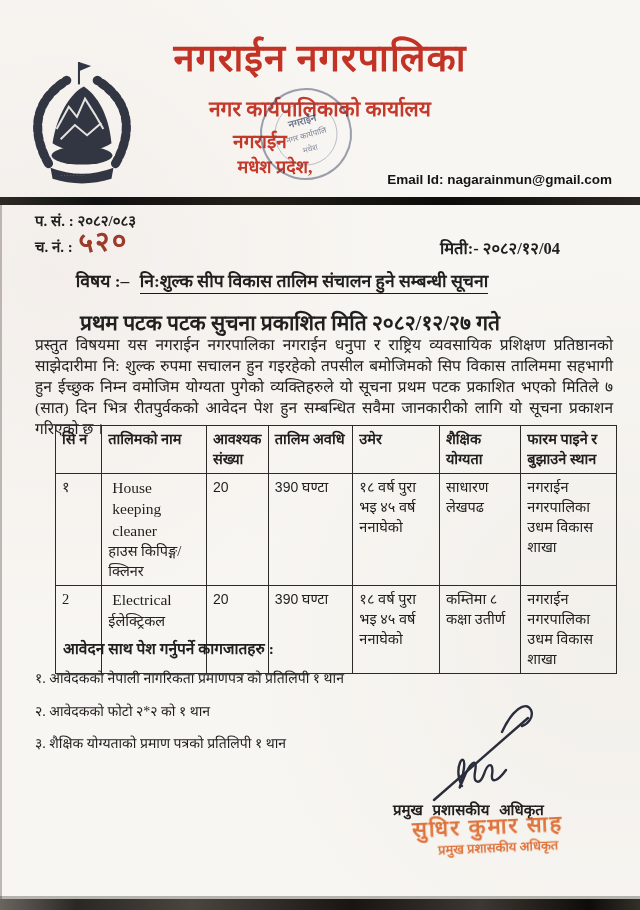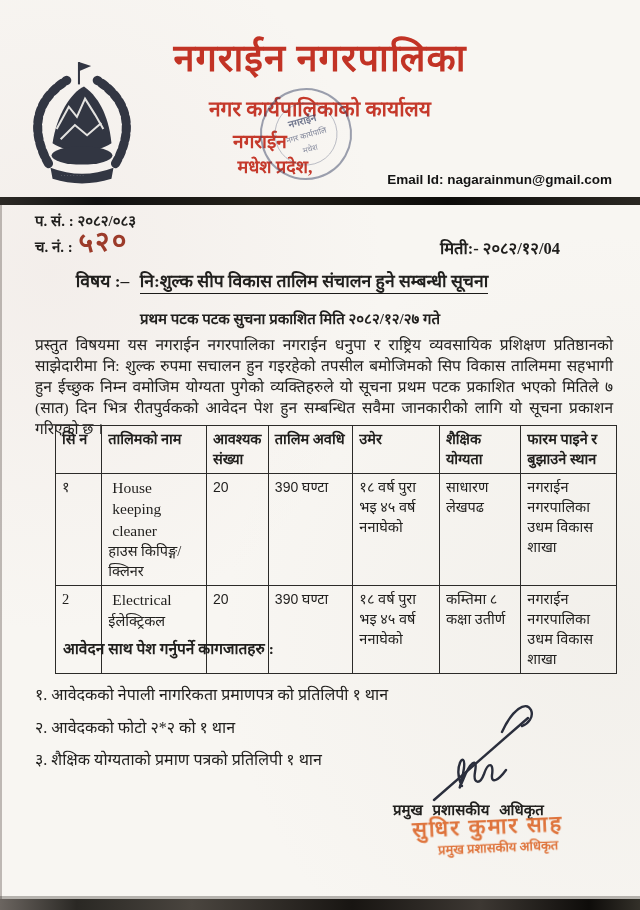--- a/index.html
+++ b/index.html
@@ -25,33 +25,33 @@
     background:linear-gradient(90deg,#2d2a26,#111 15%,#232019 40%,#0d0c0a 70%,#2a2722);}
   
   .ref-block{position:absolute;left:35px;top:210px;width:570px;}
   .ps-line{font-size:15px;font-weight:600;}
   .cn-line{margin-top:6px;font-size:15px;font-weight:600;display:flex;align-items:flex-start;}
   .cn-value{display:inline-block;margin-left:6px;font-size:28px;line-height:22px;font-weight:600;color:#9c3b2a;transform:rotate(-4deg) translateY(-5px);letter-spacing:2px;}
   .date-line{position:absolute;right:45px;top:26px;font-size:16.5px;font-weight:600;}
   
   .subject{position:absolute;left:0;top:268px;width:564px;text-align:center;font-size:17.5px;font-weight:bold;}
   .subject-underline{border-bottom:1.6px solid #1c1b19;padding-bottom:2px;margin-left:6px;}
-  .pub-line{position:absolute;left:0;top:308px;width:580px;text-align:center;font-size:15px;font-weight:600;}
+  .pub-line{position:absolute;left:0;top:308px;width:580px;text-align:center;font-size:21px;font-weight:600;}
   
   .para{position:absolute;left:35px;top:334px;width:578px;font-size:15.5px;line-height:21px;text-align:justify;font-weight:500;}
   
   .notice-table{position:absolute;left:55px;top:425px;border-collapse:collapse;width:562px;font-size:14.5px;}
   .notice-table td,.notice-table th{border:1.3px solid #2c2b29;vertical-align:top;padding:3px 6px 4px 6px;text-align:left;line-height:1.38;font-weight:normal;}
   .notice-table th{font-weight:600;}
   .th-justify{text-align:justify;}
   .cell-en{font-size:15.5px;padding-left:4px;}
   .num{font-family:"Liberation Sans","DejaVu Sans",sans-serif;font-size:14px;}
   
   .docs-heading{position:absolute;left:63px;top:637px;font-size:15.5px;font-weight:bold;}
-  .doc-item{position:absolute;left:35px;font-size:16px;font-weight:500;margin-top:15px;}
+  .doc-item{position:absolute;left:35px;font-size:14px;font-weight:500;}
   .doc-1{top:668px;} .doc-2{top:701px;} .doc-3{top:733px;}
   .focal-line{position:absolute;left:55px;top:766px;font-size:15.5px;font-weight:bold;font-style:italic;}
   
   .signature-svg{position:absolute;left:428px;top:688px;width:112px;height:118px;}
   .designation{position:absolute;left:393px;top:799px;font-size:15px;font-weight:600;word-spacing:6px;}
   .stamp-name{position:absolute;left:412px;top:810px;font-size:22px;font-weight:bold;color:#dd6a2e;transform:rotate(-2.5deg);letter-spacing:2px;filter:blur(.4px);opacity:.92;}
   .stamp-desig{position:absolute;left:438px;top:838px;font-size:13px;font-weight:bold;color:#dd6a2e;transform:rotate(-2.5deg);filter:blur(.35px);opacity:.92;}
   
   .bottom-bar{position:absolute;left:0;bottom:0;width:640px;height:11px;
     background:linear-gradient(90deg,#6b6560,#2a2824 12%,#4a453f 30%,#181512 55%,#3d3833 75%,#0e0c0a 92%,#333029);}

